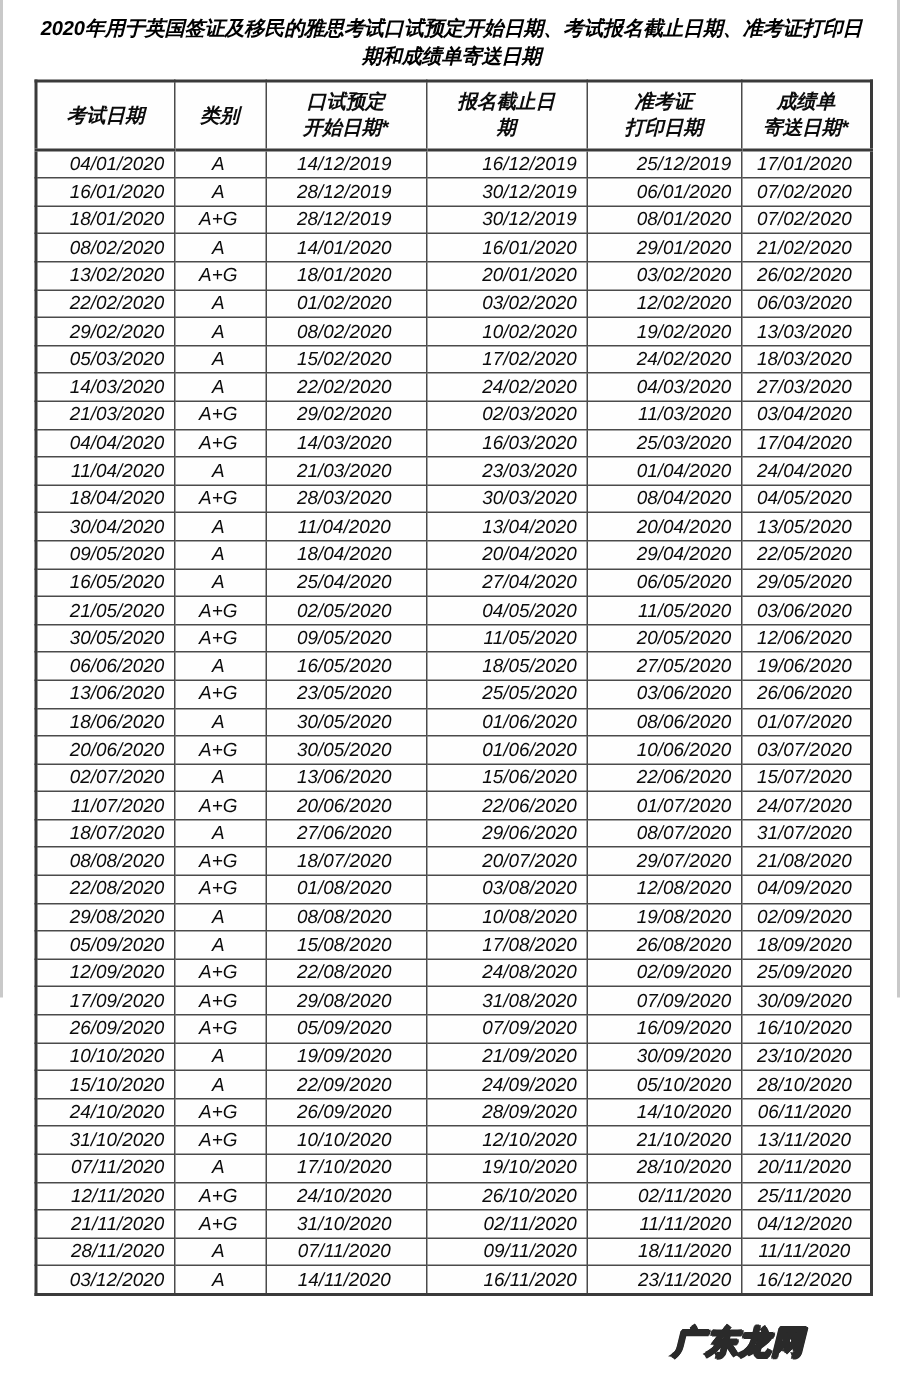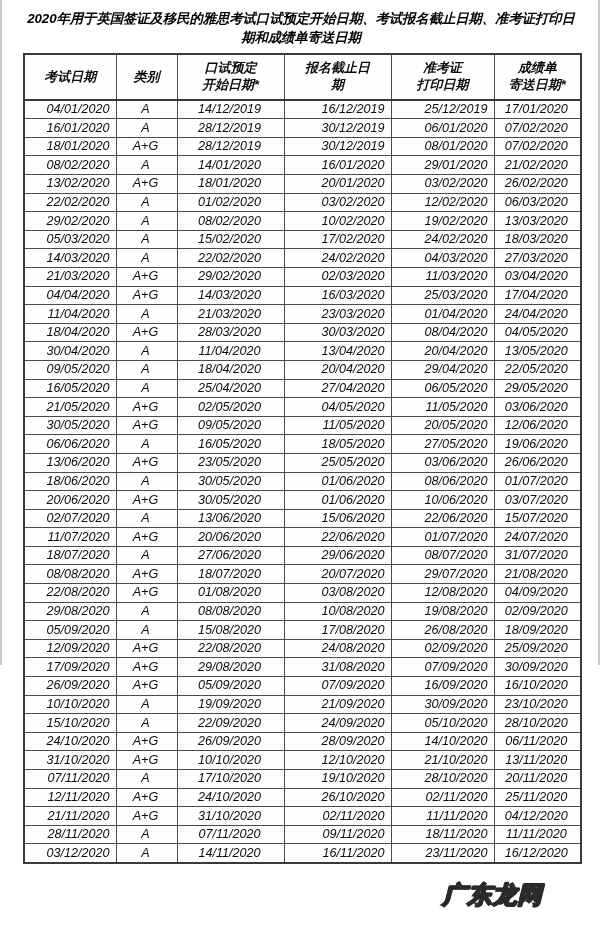--- a/index.html
+++ b/index.html
@@ -83,21 +83,21 @@
   .watermark {
     position: absolute;
     left: 428px;
     top: 880px;
     width: 125px;
     height: 30px;
     display: flex;
     align-items: center;
     justify-content: center;
     font-family: "DejaVu Sans", sans-serif;
-    font-size: 24px;
+    font-size: 21px;
     font-weight: bold;
     color: #ffffff;
     letter-spacing: 1px;
     -webkit-text-stroke: 1.6px #2a2a2a;
     text-shadow:
        1.2px 0 0 #2a2a2a, -1.2px 0 0 #2a2a2a,
        0 1.2px 0 #2a2a2a, 0 -1.2px 0 #2a2a2a;
     pointer-events: none;
     white-space: nowrap;
   }

